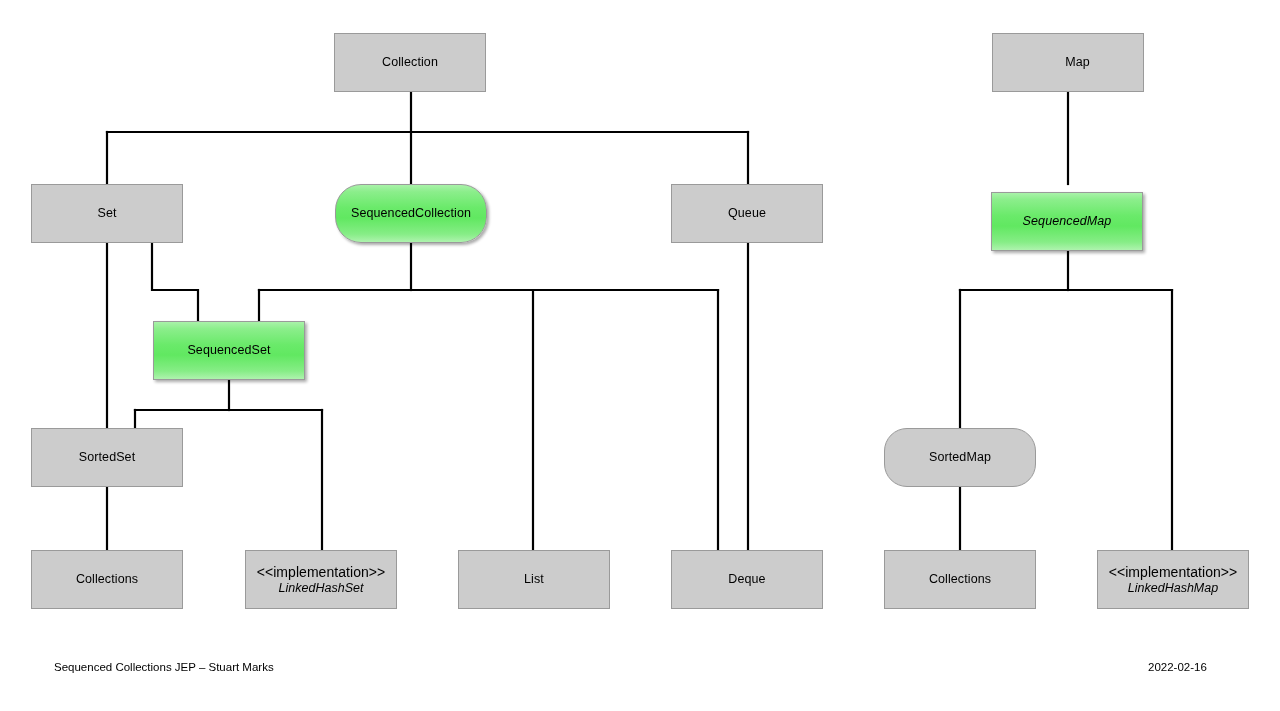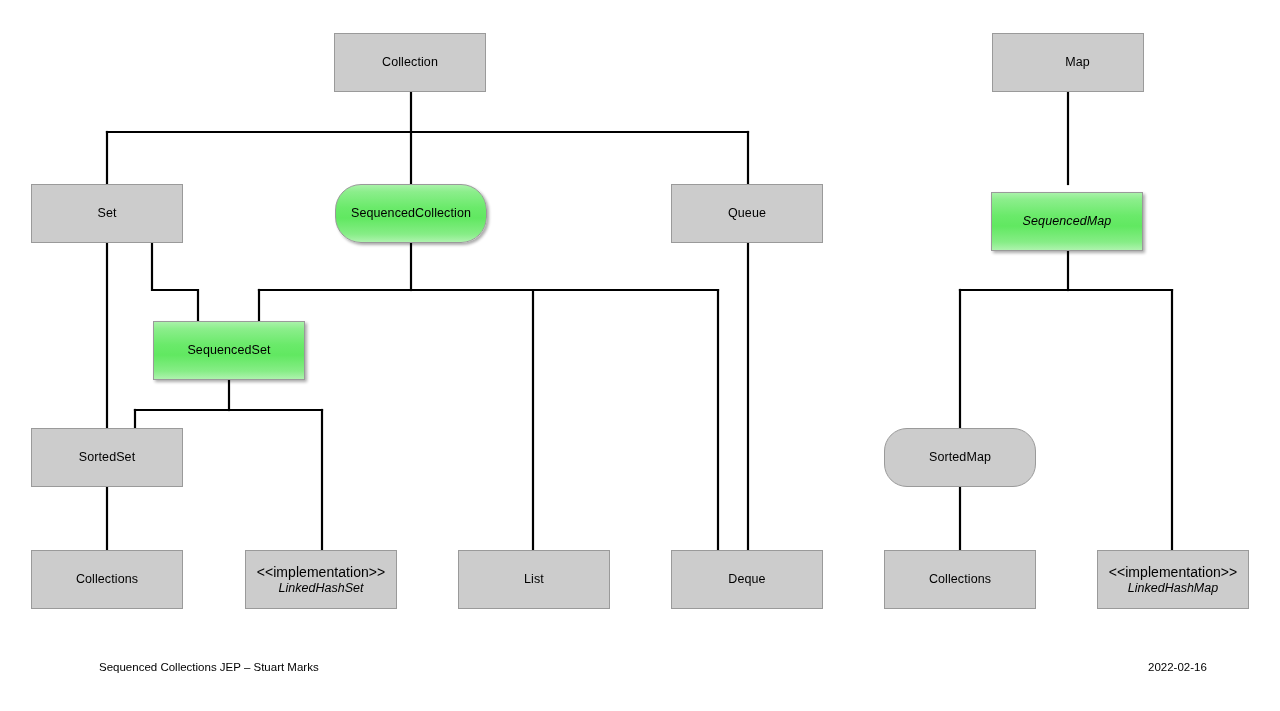--- a/index.html
+++ b/index.html
@@ -69,21 +69,20 @@
   }
   .footer-text {
     position: absolute;
     font-size: 11.5px;
     color: #000000;
     white-space: nowrap;
   }
   #footer-left {
     left: 54px;
     top: 661px;
-    margin-left: 45px;
   }
   #footer-right {
     left: 1148px;
     top: 661px;
   }
 </style>
 </head>
 <body>
 
 <div id="canvas">

